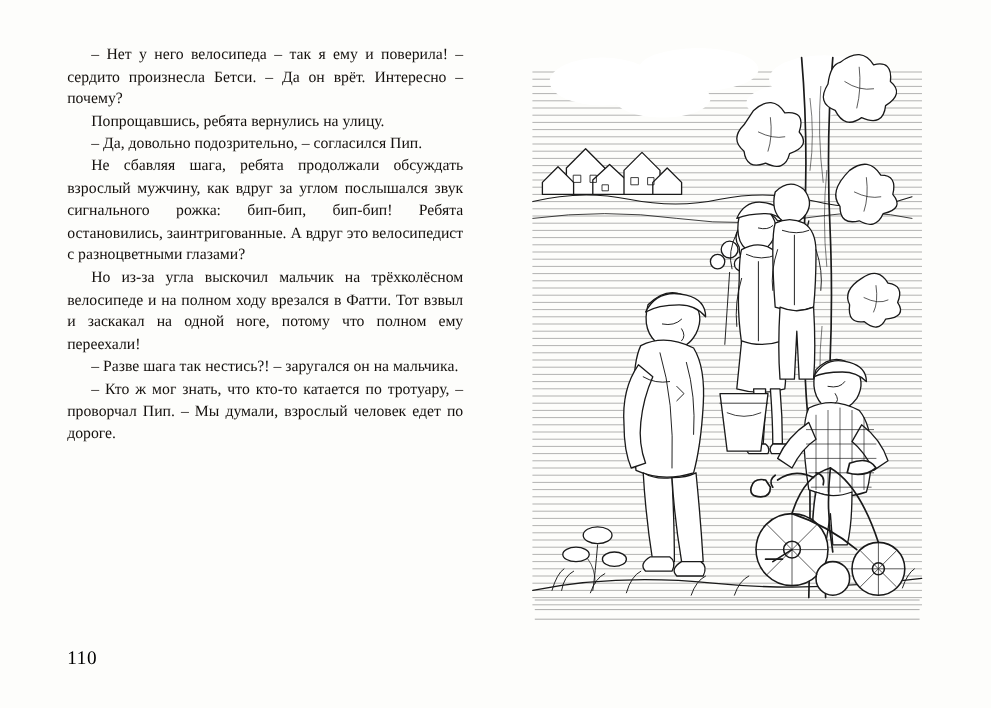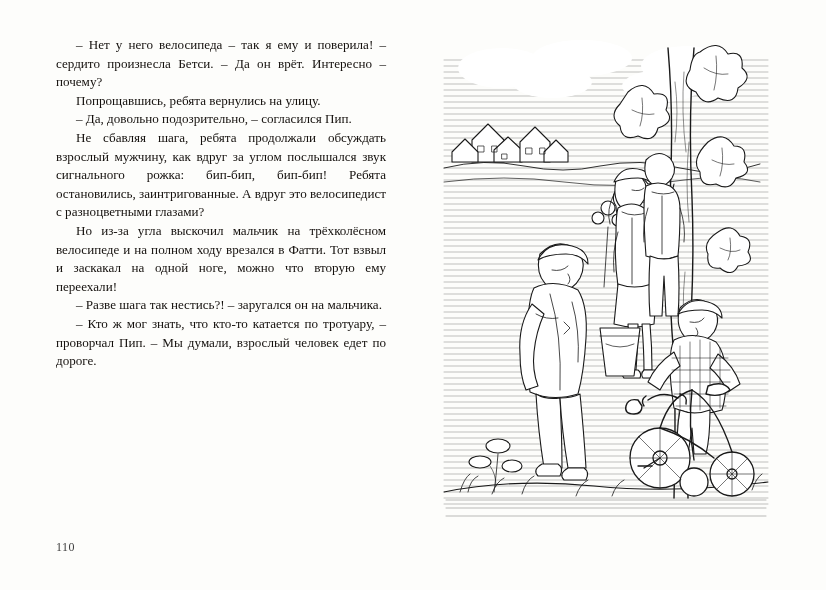--- a/index.html
+++ b/index.html
@@ -33,22 +33,22 @@
     text-align: justify;
     text-indent: 20px;
     color: #14100d;
     hyphens: manual;
   }
   .page-number {
     position: absolute;
     left: 56px;
     top: 540px;
     font-family: "Liberation Serif", serif;
-    font-size: 12px;
-    color: #404040;
+    font-size: 16px;
+    color: #000000;
     letter-spacing: 0.5px;
   }
   .illustration {
     position: absolute;
     left: 432px;
     top: 22px;
     width: 348px;
     height: 500px;
   }
   .illustration svg {
@@ -60,21 +60,21 @@
 </head>
 <body>
 
 <div class="page">
 
   <div class="text-column">
     <p>– Нет у него велосипеда – так я ему и поверила! – сердито произнесла Бетси. – Да он врёт. Интересно – почему?</p>
     <p>Попрощавшись, ребята вернулись на улицу.</p>
     <p>– Да, довольно подозрительно, – согласился Пип.</p>
     <p>Не сбавляя шага, ребята продолжали обсуждать взрослый мужчину, как вдруг за углом послышался звук сигнального рожка: бип-бип, бип-бип! Ребята остановились, заинтригованные. А вдруг это велосипедист с разноцветными глазами?</p>
-    <p>Но из-за угла выскочил мальчик на трёхколёсном велосипеде и на полном ходу врезался в Фатти. Тот взвыл и заскакал на одной ноге, можно что вторую ему переехали!</p>
+    <p>Но из-за угла выскочил мальчик на трёхколёсном велосипеде и на полном ходу врезался в Фатти. Тот взвыл и заскакал на одной ноге, потому что полном ему переехали!</p>
     <p>– Разве шага так нестись?! – заругался он на мальчика.</p>
     <p>– Кто ж мог знать, что кто-то катается по тротуару, – проворчал Пип. – Мы думали, взрослый человек едет по дороге.</p>
   </div>
 
   <div class="page-number">110</div>
 
   <div class="illustration">
     <svg viewBox="0 0 348 500" xmlns="http://www.w3.org/2000/svg" fill="none" stroke="#1a1a1a" stroke-width="1.1" stroke-linecap="round" stroke-linejoin="round">
 
       <g stroke="#1a1a1a" stroke-width="0.5" opacity="0.55">

